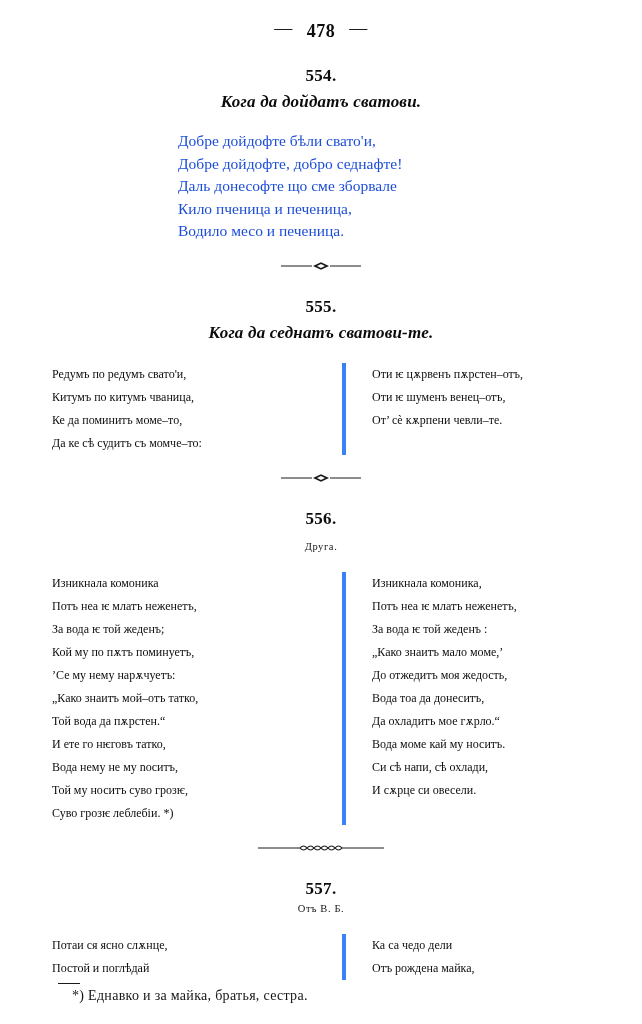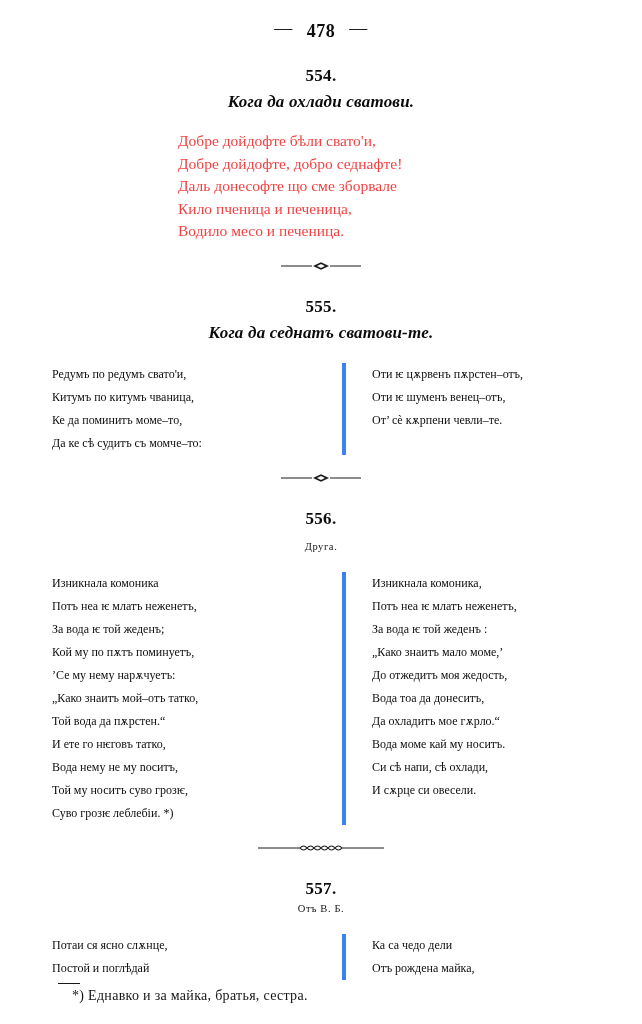--- a/index.html
+++ b/index.html
@@ -70,21 +70,21 @@
   
   .verse-single {
     margin: 18px auto 0 auto;
     width: 300px;
     padding-left: 14px;
   }
   .verse-single .line {
     font-size: 15.5px;
     line-height: 22.5px;
     white-space: pre;
-    color: #ef4444;
+    color: #1d4ed8;
   }
 
   
   .verse-columns {
     display: flex;
     margin-top: 20px;
     padding: 0 18px 0 52px;
     box-sizing: border-box;
   }
   .verse-col {
@@ -139,21 +139,21 @@
 <body>
 
 <div class="page">
 
   <div class="page-header">
     <span class="dash">—</span><span>478</span><span class="dash">—</span>
   </div>
 
   <div class="section">
     <div class="section-number">554.</div>
-    <div class="section-title">Кога да охлади сватови.</div>
+    <div class="section-title">Кога да дойдатъ сватови.</div>
     <div class="verse-single">
       <div class="line">Добре дойдофте бѣли свато'и,</div>
       <div class="line">Добре дойдофте, добро седнафте!</div>
       <div class="line">Даль донесофте що сме зборвале</div>
       <div class="line">Кило пченица и печеница,</div>
       <div class="line">Водило месо и печеница.</div>
     </div>
   </div>
 
   <div class="divider">

